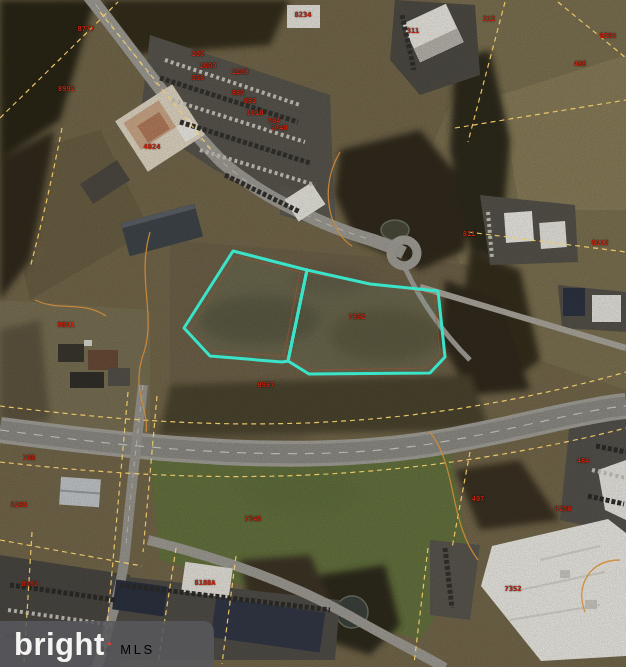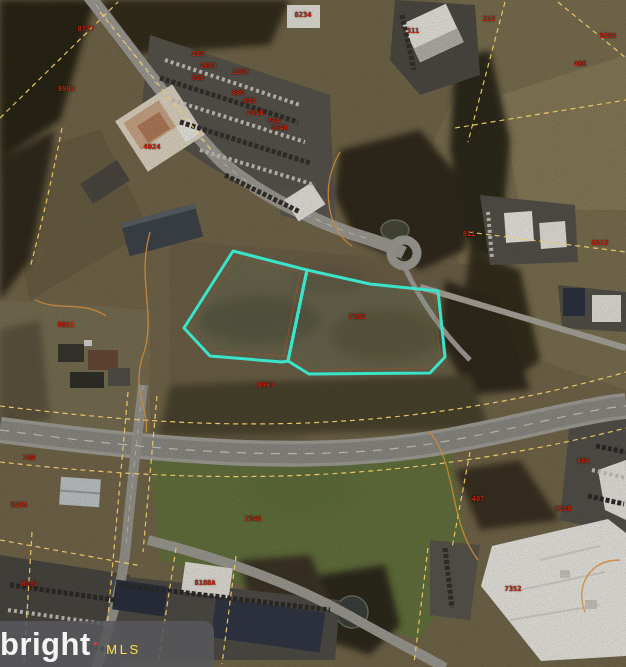--- a/index.html
+++ b/index.html
@@ -6,24 +6,24 @@
   #stage{position:relative;width:626px;height:667px;overflow:hidden;
          font-family:"Liberation Sans",sans-serif;background:#75694c;}
   #stage svg{position:absolute;left:0;top:0;}
   #label-layer{position:absolute;left:0;top:0;width:626px;height:667px;pointer-events:none;}
   .map-label{position:absolute;transform:translate(-50%,-50%);
              font:bold 7px "DejaVu Sans Mono",monospace;color:#c9250f;
              text-shadow:0 0 1px rgba(0,0,0,.9),0 0 2px rgba(0,0,0,.5);
              white-space:nowrap;}
   #watermark{position:absolute;left:0;bottom:0;width:214px;height:46px;
              background:rgba(88,88,92,.88);border-top-right-radius:10px;
-             display:flex;align-items:center;box-sizing:border-box;}
+             display:flex;align-items:center;padding-left:14px;box-sizing:border-box;}
   #watermark .brand{color:#f5f4f2;font-weight:bold;font-size:31px;letter-spacing:.5px;line-height:1;}
   #watermark .spark{color:#d43c33;font-size:9px;vertical-align:18px;margin-left:1px;}
-  #watermark .mls{color:#fde047;font-size:13px;letter-spacing:2.5px;margin-left:7px;
+  #watermark .mls{color:#000000;font-size:13px;letter-spacing:2.5px;margin-left:7px;
                   align-self:center;padding-top:10px;}
 </style>
 </head>
 <body>
 
 <div id="stage">
 
 <svg width="626" height="667" viewBox="0 0 626 667">
   <defs>
     <filter id="soft">

